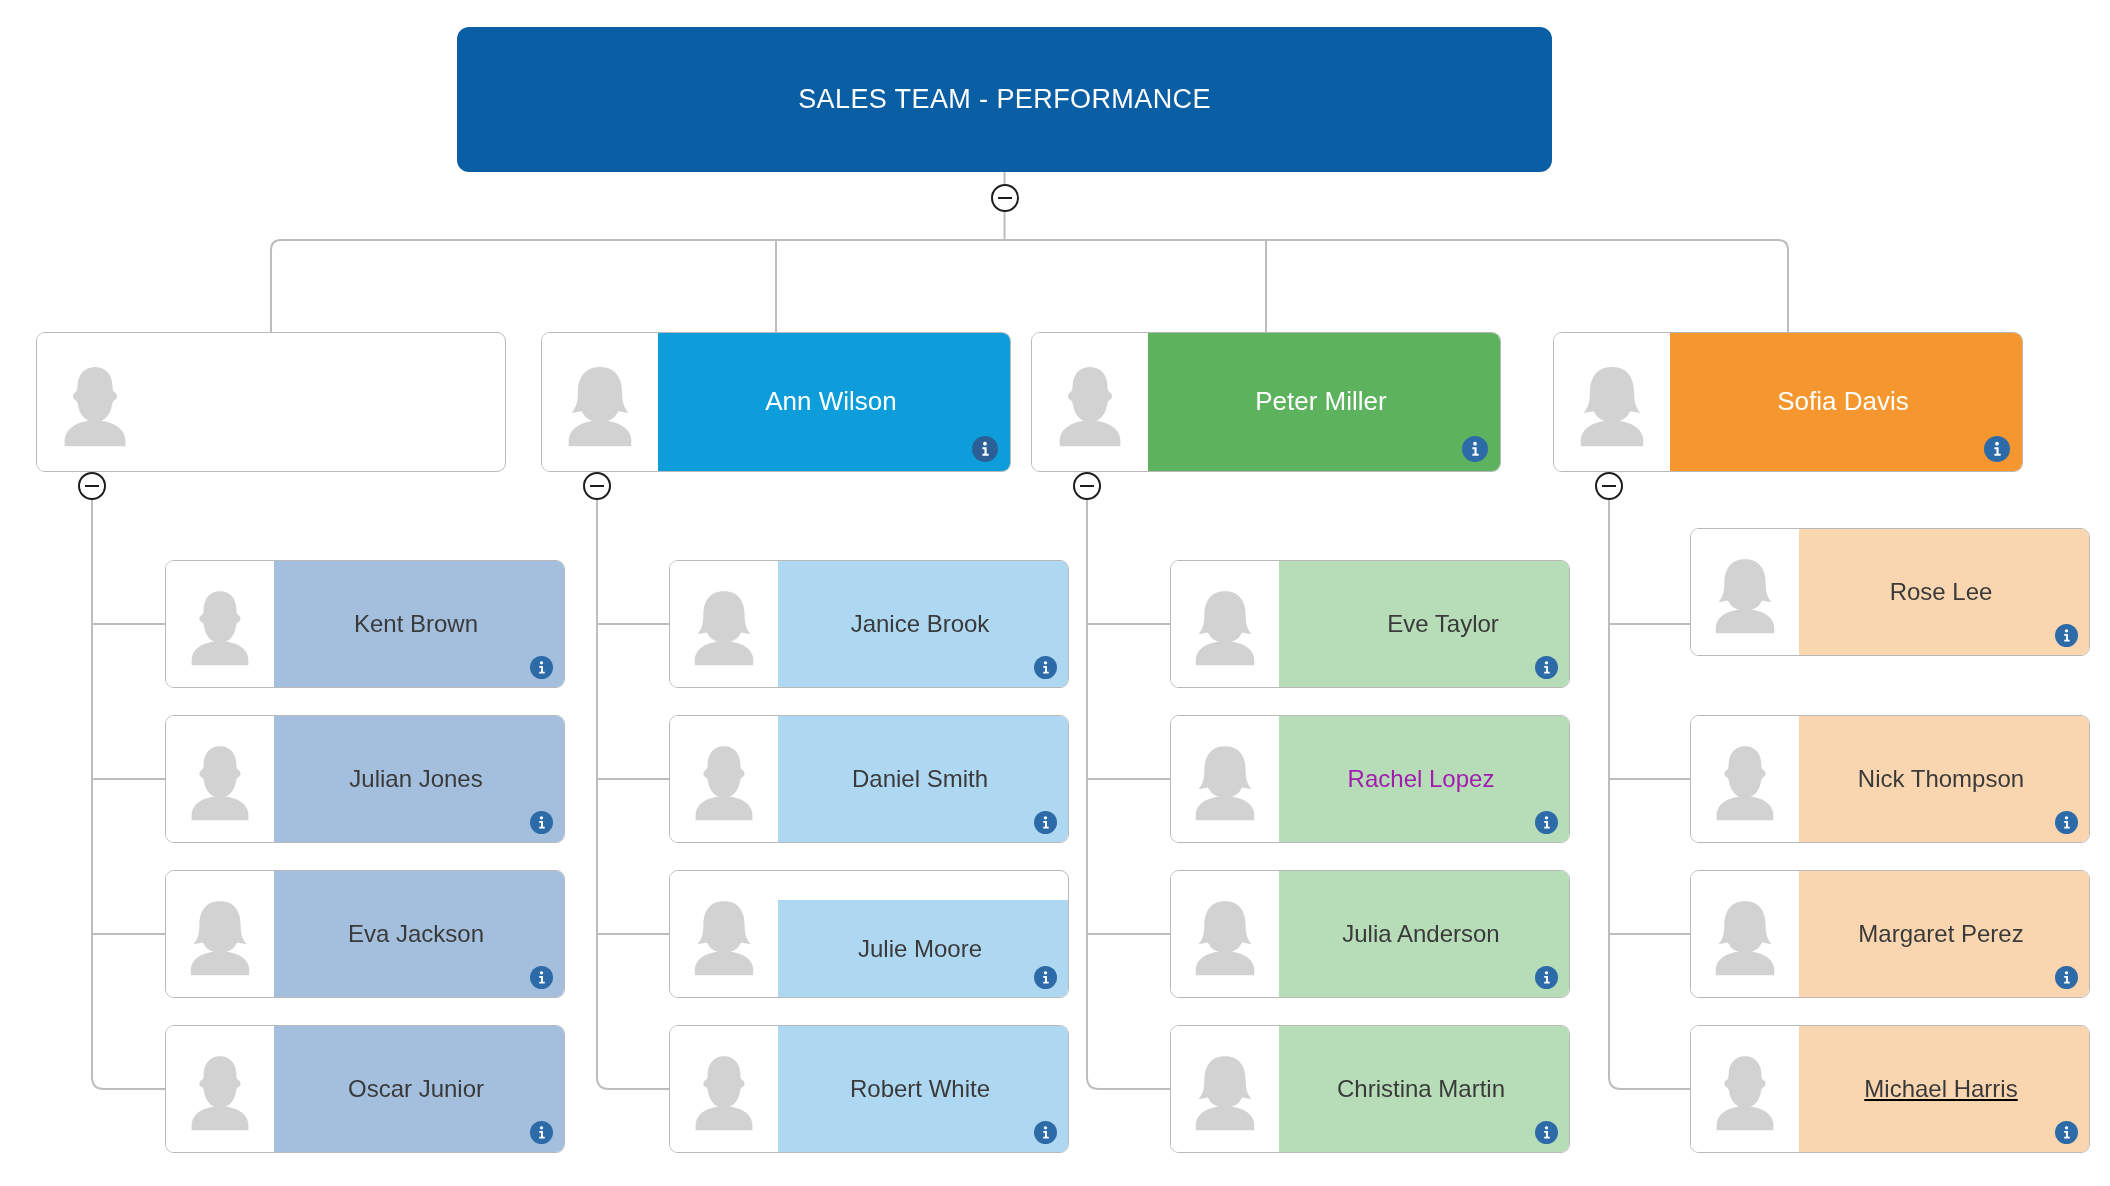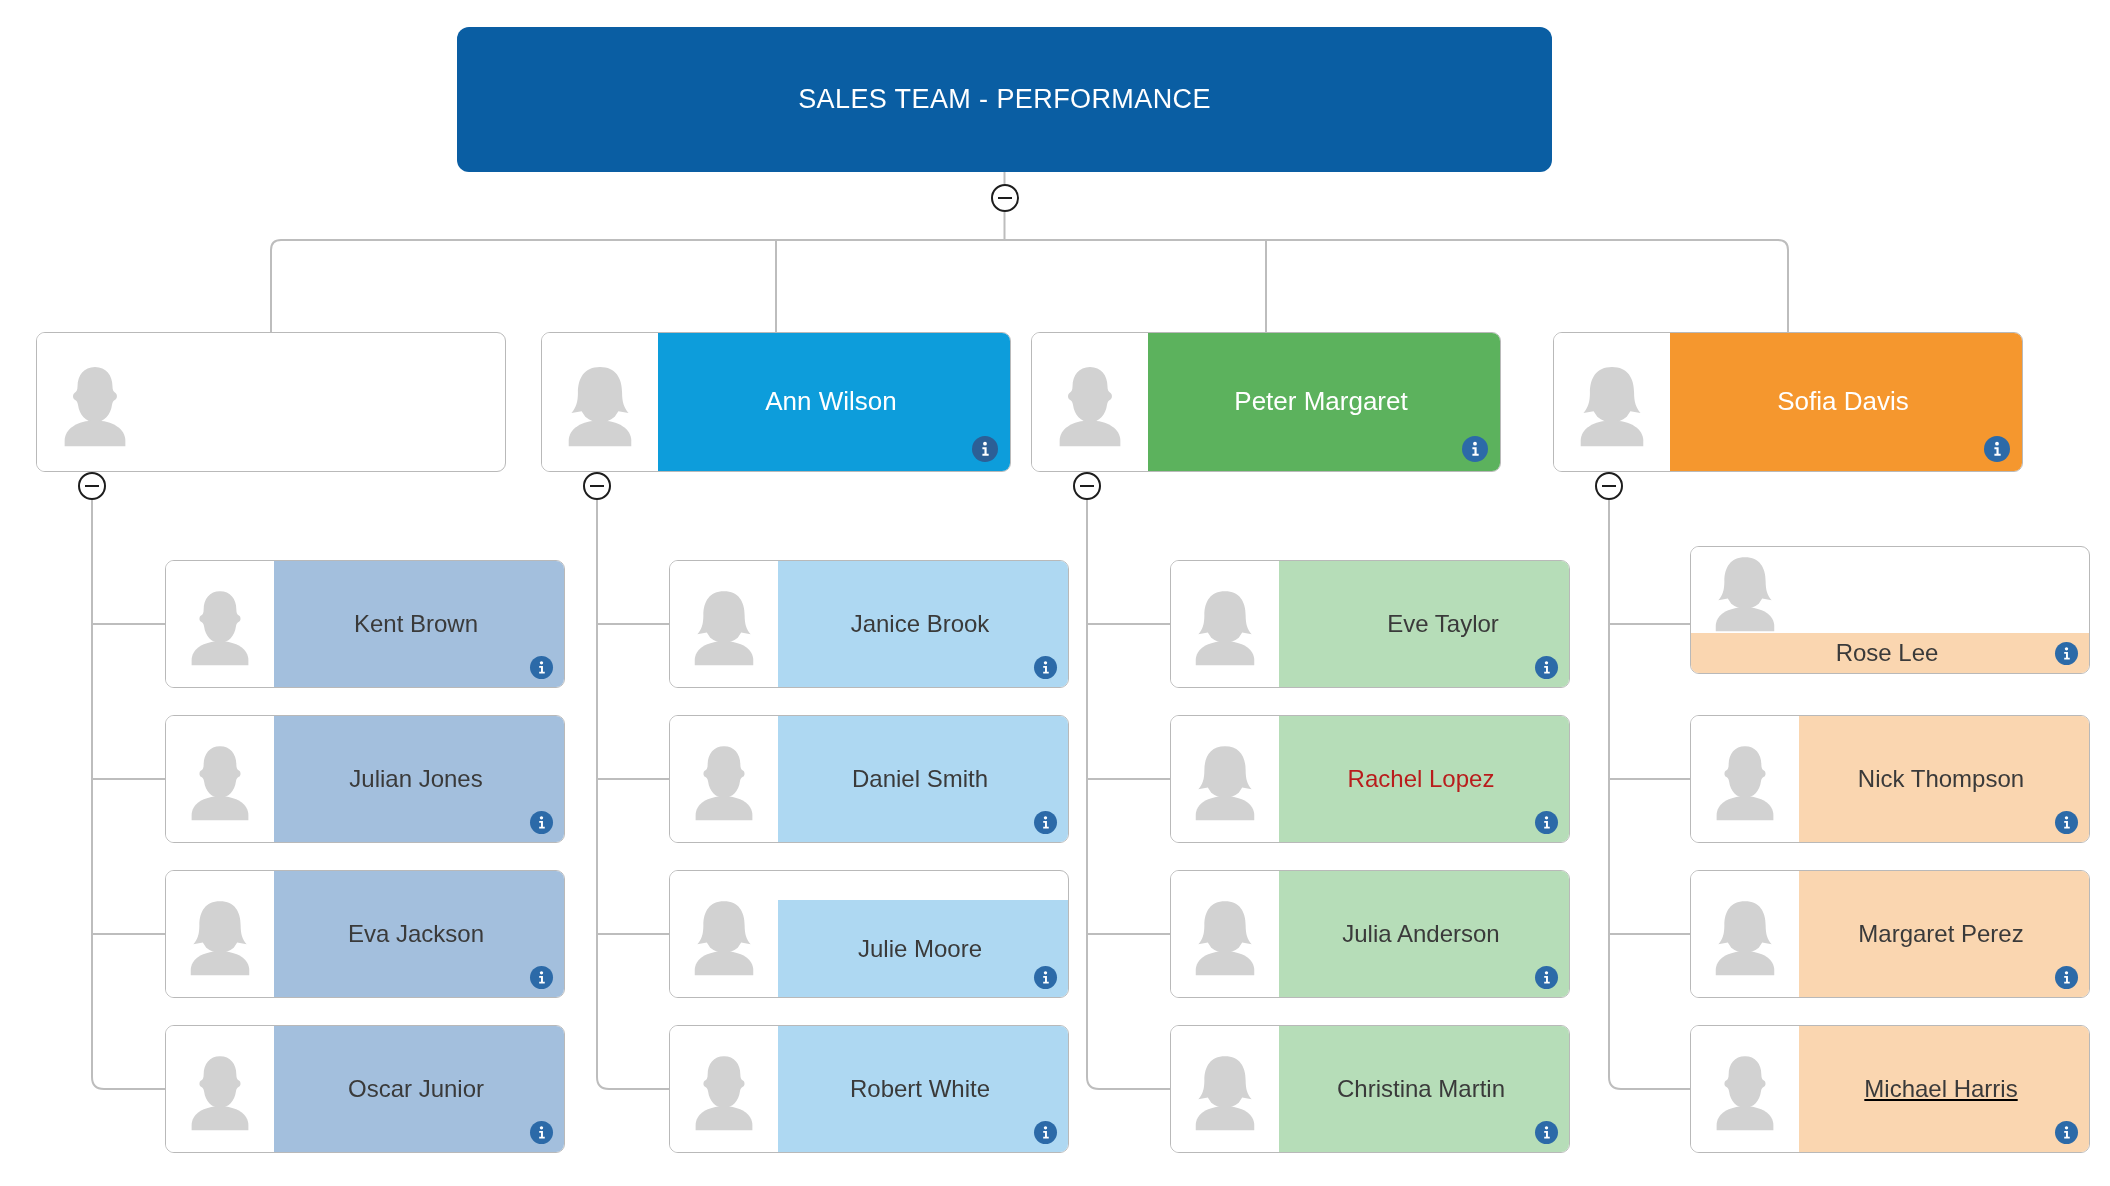--- a/index.html
+++ b/index.html
@@ -406,21 +406,21 @@
       <div class="card level2" style="left: 1031px; top: 332px;">
         <div class="card-avatar">
           <svg class="avatar-svg" viewBox="0 0 100 100" width="92" height="92">
             <g fill="#d2d2d2">
               <path d="M50 12 C38 12 31 21 31 33 C31 37 30 39 28 40 C25.5 41.5 25.5 46 28 47.5 C30 48.6 31 50 31.5 53 C33 64 40 72 50 72 C60 72 67 64 68.5 53 C69 50 70 48.6 72 47.5 C74.5 46 74.5 41.5 72 40 C70 39 69 37 69 33 C69 21 62 12 50 12 Z"></path>
               <path d="M50 70 C31 70 17 79 17 92 L17 98 L83 98 L83 92 C83 79 69 70 50 70 Z"></path>
             </g>
           </svg>
         </div>
         <div class="card-body" style="background: rgb(92, 178, 93);">
-          <div class="card-name" style="color: rgb(255, 255, 255);">Peter Margaret</div>
+          <div class="card-name" style="color: rgb(255, 255, 255);">Peter Miller</div>
           <div class="info-badge" style="background: rgb(44, 106, 168);">
             <svg viewBox="0 0 24 24" width="26" height="26">
               <g fill="#ffffff">
                 <circle cx="12" cy="7.1" r="1.75"></circle>
                 <path d="M9.6 10.4 h3.9 v6.0 h1.9 v1.9 h-5.8 v-1.9 h1.9 v-4.1 h-1.9 z"></path>
               </g>
             </svg>
           </div>
         </div>
       </div>
@@ -449,21 +449,21 @@
       <div class="card level3" style="left: 1170px; top: 715px;">
         <div class="card-avatar">
           <svg class="avatar-svg" viewBox="0 0 100 100" width="86" height="86">
             <g fill="#d2d2d2">
               <path d="M50 12 C33 12 26 24 26 40 C26 50 24 56 19 62 L30 60 L34 66 C39 70 44 72 50 72 C56 72 61 70 66 66 L70 60 L81 62 C76 56 74 50 74 40 C74 24 67 12 50 12 Z"></path>
               <path d="M50 70 C30 70 16 79 16 92 L16 98 L84 98 L84 92 C84 79 70 70 50 70 Z"></path>
             </g>
           </svg>
         </div>
         <div class="card-body" style="background: rgb(182, 221, 184);">
-          <div class="card-name" style="color: #b91c1c;">Rachel Lopez</div>
+          <div class="card-name" style="color: #a21caf;">Rachel Lopez</div>
           <div class="info-badge" style="background: rgb(44, 106, 168);">
             <svg viewBox="0 0 24 24" width="23" height="23">
               <g fill="#ffffff">
                 <circle cx="12" cy="7.1" r="1.75"></circle>
                 <path d="M9.6 10.4 h3.9 v6.0 h1.9 v1.9 h-5.8 v-1.9 h1.9 v-4.1 h-1.9 z"></path>
               </g>
             </svg>
           </div>
         </div>
       </div>
@@ -524,21 +524,21 @@
             <svg viewBox="0 0 24 24" width="26" height="26">
               <g fill="#ffffff">
                 <circle cx="12" cy="7.1" r="1.75"></circle>
                 <path d="M9.6 10.4 h3.9 v6.0 h1.9 v1.9 h-5.8 v-1.9 h1.9 v-4.1 h-1.9 z"></path>
               </g>
             </svg>
           </div>
         </div>
       </div>
       <div class="toggle" style="left: 1609px; top: 486px;"></div>
-      <div class="card level3" style="left: 1690px; top: 546px; flex-direction: column;">
+      <div class="card level3" style="left: 1690px; top: 528px;">
         <div class="card-avatar">
           <svg class="avatar-svg" viewBox="0 0 100 100" width="86" height="86">
             <g fill="#d2d2d2">
               <path d="M50 12 C33 12 26 24 26 40 C26 50 24 56 19 62 L30 60 L34 66 C39 70 44 72 50 72 C56 72 61 70 66 66 L70 60 L81 62 C76 56 74 50 74 40 C74 24 67 12 50 12 Z"></path>
               <path d="M50 70 C30 70 16 79 16 92 L16 98 L84 98 L84 92 C84 79 70 70 50 70 Z"></path>
             </g>
           </svg>
         </div>
         <div class="card-body" style="background: rgb(250, 214, 176);">
           <div class="card-name" style="color: rgb(58, 58, 58);">Rose Lee</div>

